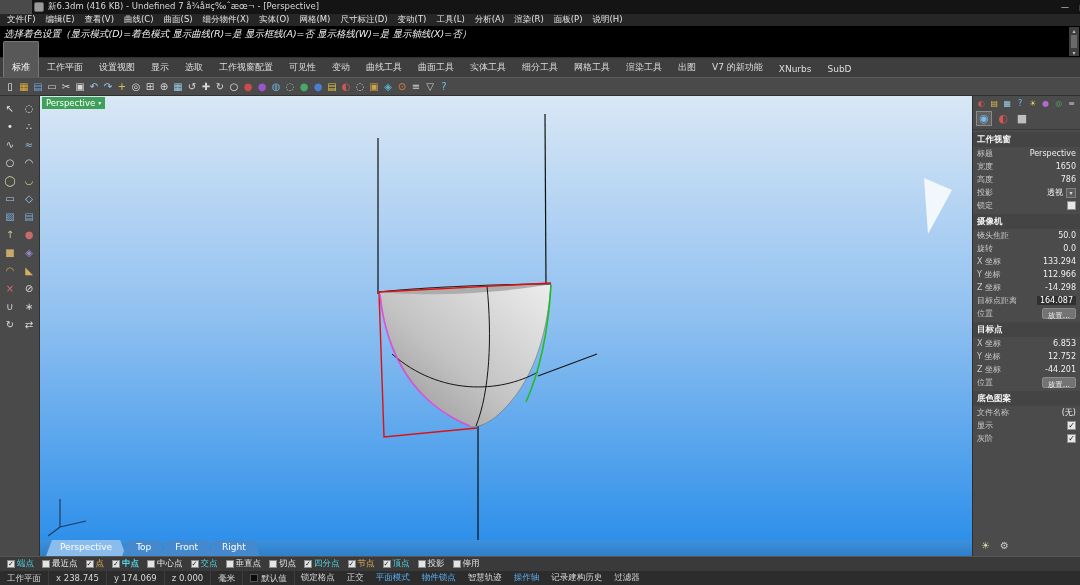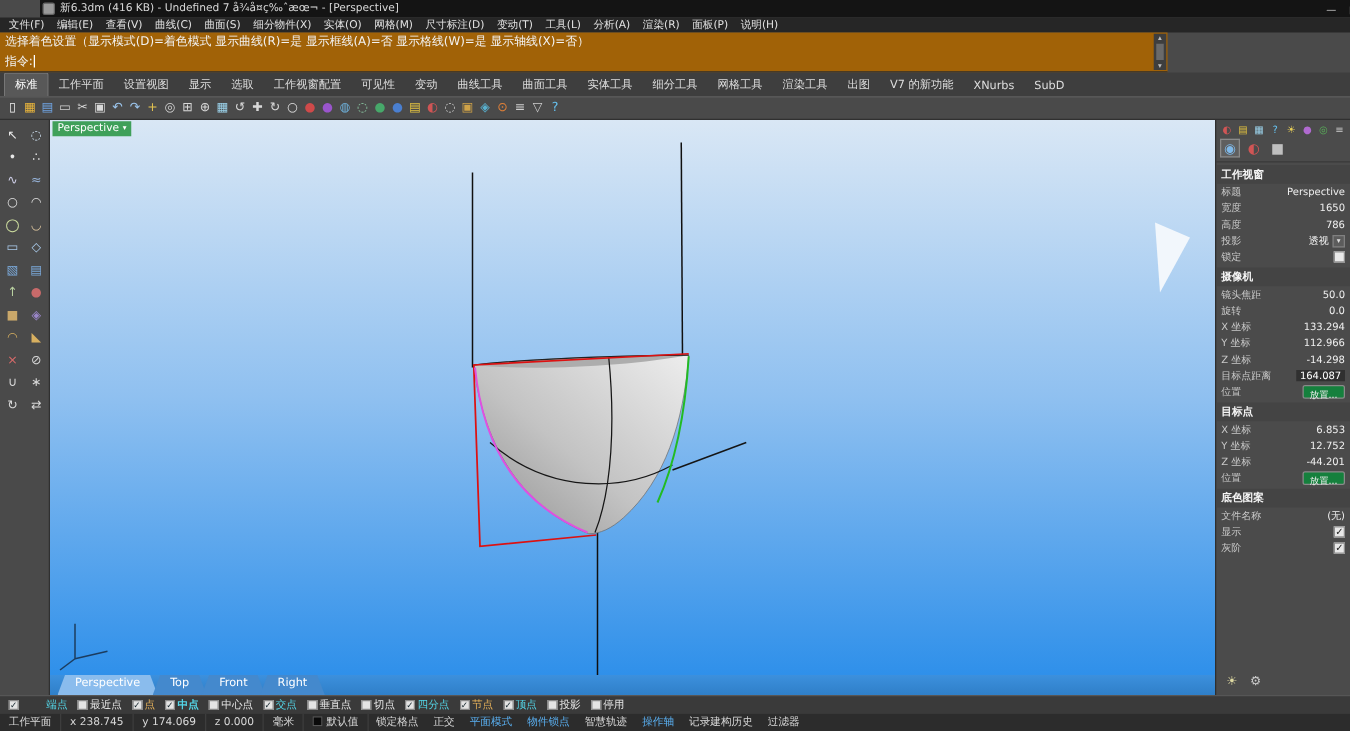--- a/index.html
+++ b/index.html
@@ -16,35 +16,35 @@
     border:1px solid #666; }
   .titletext { color:#d8d8d8; font-size:8.5px; white-space:nowrap; }
   .wincontrols { margin-left:auto; display:flex; }
   .winbtn { width:18px; height:13px; display:flex; align-items:center; justify-content:center;
     color:#cfcfcf; font-size:8px; }
   
   .menubar { position:absolute; left:0; top:14px; width:1080px; height:12px;
     background:#262626; display:flex; align-items:center; padding-left:2px; }
   .menu-item { padding:0 5px; color:#e2e2e2; font-size:8.5px; white-space:nowrap; }
   
-  .cmdarea { position:absolute; left:0; top:26px; width:934px; height:32px;
-    background:#a16207; border-bottom:1px solid #2e2e2e; }
+  .cmdarea { position:absolute; left:0; top:26px; width:1080px; height:32px;
+    background:#000000; border-bottom:1px solid #2e2e2e;font-style:italic; }
   .cmd-history { height:16px; line-height:16px; padding-left:4px; color:#f2f2f2;
     font-size:9.5px; white-space:nowrap; }
   .cmd-prompt { height:16px; line-height:16px; padding-left:4px; color:#f2f2f2; font-size:9.5px; }
   .caret { display:inline-block; width:1px; height:10px; background:#ffffff;
     vertical-align:middle; margin-left:1px; }
   .cmd-scroll { position:absolute; right:1px; top:1px; width:10px; height:29px;
     background:#3e3e3e; display:flex; flex-direction:column; align-items:center; }
   .cmd-scroll .arr { font-size:6px; color:#bdbdbd; line-height:7px; }
   .cmd-scroll .thumb { flex:1; width:6px; background:#6a6a6a; margin:1px 0; }
   
   .tabbar { position:absolute; left:0; top:58px; width:1080px; height:19px;
     background:#3e3e3e; display:flex; align-items:flex-end; padding-left:3px; }
-  .rtab { padding:2px 8px 3px; color:#dedede; font-size:9px; white-space:nowrap; }
+  .rtab { padding:19px 8px 3px; color:#dedede; font-size:9px; white-space:nowrap; }
   .rtab.active { background:#585858; border:1px solid #777; border-bottom:none;
     border-radius:2px 2px 0 0; color:#ffffff; }
   
   .icontoolbar { position:absolute; left:0; top:77px; width:1080px; height:19px;
     background:#4a4a4a; border-top:1px solid #5c5c5c; border-bottom:1px solid #303030;
     display:flex; align-items:center; padding-left:3px; }
   .tbicon { width:14px; height:16px; display:flex; align-items:center; justify-content:center;
     font-size:10px; line-height:16px; }
   
   .sidebar { position:absolute; left:0; top:96px; width:40px; height:460px;
@@ -82,21 +82,21 @@
     font-size:8.5px; margin-top:2px; }
   .prow { display:flex; align-items:center; height:13px; padding:0 4px; font-size:8px; }
   .plabel { flex:1; color:#c9c9c9; white-space:nowrap; }
   .pvalue { color:#efefef; white-space:nowrap; }
   .pvalue.highlight { background:#303030; padding:0 3px; color:#ffffff; }
   .pdrop { width:10px; height:10px; margin-left:3px; background:#5c5c5c; border:1px solid #808080;
     display:flex; align-items:center; justify-content:center; font-size:6px; color:#ddd; }
   .pcheckbox { width:9px; height:9px; background:#e8e8e8; border:1px solid #909090;
     display:flex; align-items:center; justify-content:center; font-size:8px; color:#1a1a1a;
     line-height:9px; }
-  .pbtn { background:#15803d; border:1px solid #8a8a8a; border-radius:2px; color:#eeeeee;
+  .pbtn { background:#737373; border:1px solid #8a8a8a; border-radius:2px; color:#eeeeee;
     font-size:7.5px; height:11px; line-height:9px; padding:2px 5px;
     font-family:"DejaVu Sans", sans-serif; }
   .panel-bottom-icons { position:absolute; left:6px; bottom:4px; display:flex; gap:6px; }
   .pbicon { width:13px; height:13px; display:flex; align-items:center; justify-content:center;
     font-size:10px; }
   
   .snapbar { position:absolute; left:0; top:556px; width:1080px; height:15px;
     background:#3a3a3a; border-top:1px solid #565656; display:flex; align-items:center;
     gap:8px; padding-left:7px; }
   .snapitem { display:flex; align-items:center; gap:2px; }
@@ -401,21 +401,21 @@
 
     <span class="pbicon" style="color: rgb(222, 217, 162);">☀</span>
         <span class="pbicon" style="color: rgb(200, 200, 200);">⚙</span>
       </div>
   </div>
 
   <div class="snapbar">
 
       <span class="snapitem">
         <span class="snapbox">✓</span>
-        <span class="snaplabel" style="color: rgb(83, 214, 232); margin-left: 20px;">端点</span>
+        <span class="snaplabel" style="color: rgb(83, 214, 232);">端点</span>
       </span>
 
       <span class="snapitem">
         <span class="snapbox"></span>
         <span class="snaplabel" style="color: rgb(232, 232, 232);">最近点</span>
       </span>
 
       <span class="snapitem">
         <span class="snapbox">✓</span>
         <span class="snaplabel" style="color: rgb(232, 179, 90);">点</span>

